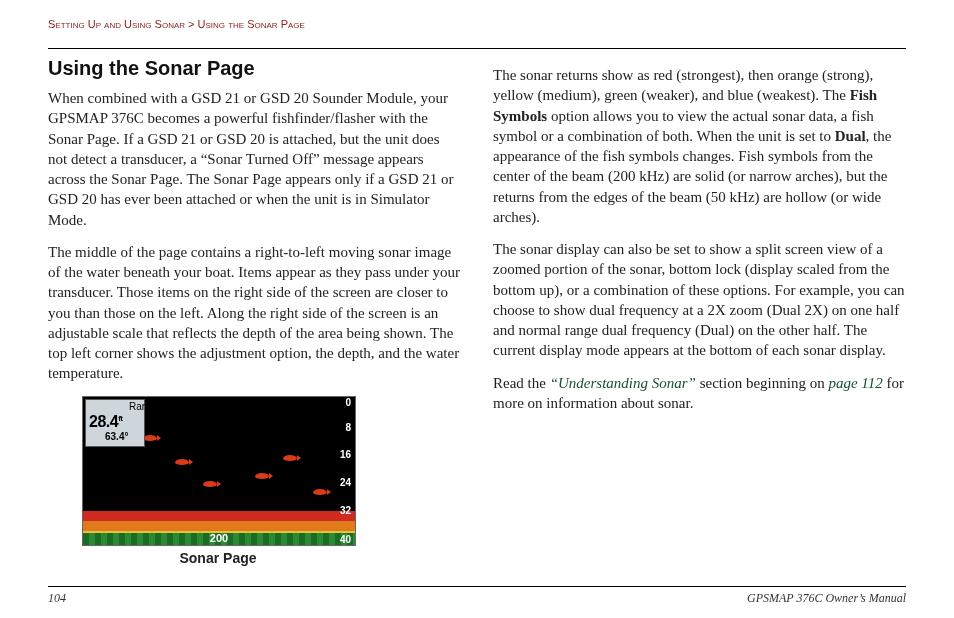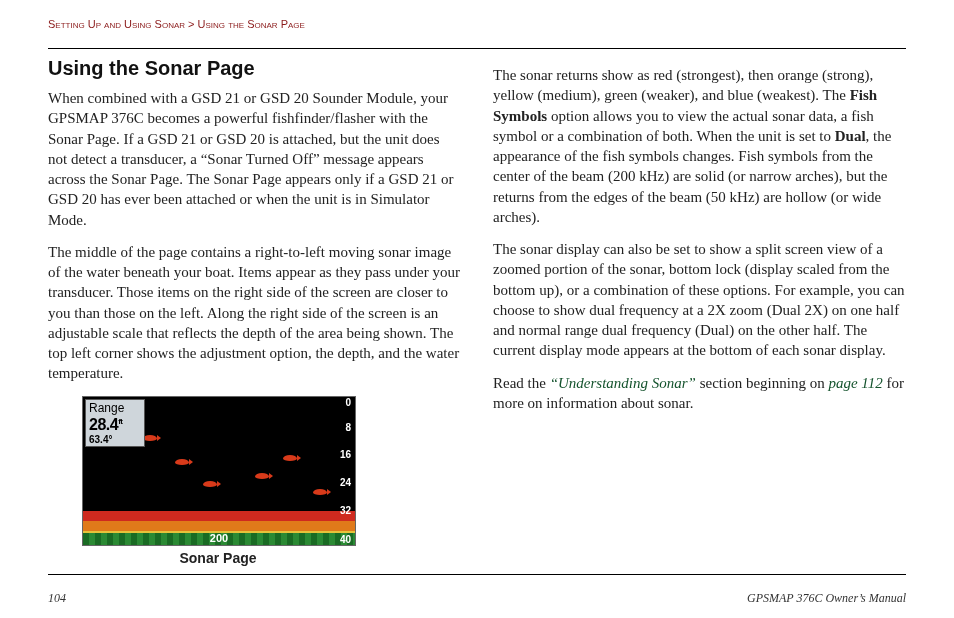--- a/index.html
+++ b/index.html
@@ -65,24 +65,24 @@
     left: 2px;
     width: 58px;
     height: 46px;
     background: #cfd6db;
     border: 1px solid #555;
     font-family: Arial, Helvetica, sans-serif;
     font-size: 10px;
     color: #000;
     z-index: 3;
   }
-  .sonar-readout .r1 { font-size: 12px; padding: 1px 3px 0 3px; }
+  .sonar-readout .r1 { font-size: 10px; padding: 1px 3px 0 3px; margin-left: 40px; }
   .sonar-readout .r2 { font-size: 16px; font-weight: bold; padding: 0 3px; line-height: 14px; letter-spacing: -0.5px; }
   .sonar-readout .r2 sup { font-size: 8px; }
-  .sonar-readout .r3 { font-size: 10px; font-weight: bold; padding: 2px 3px; }
+  .sonar-readout .r3 { font-size: 10px; font-weight: bold; padding: 2px 19px; }
   .scale {
     position: absolute;
     right: 4px;
     width: 14px;
     text-align: right;
     color: #fff;
     font-family: Arial, Helvetica, sans-serif;
     font-size: 10px;
     font-weight: bold;
     z-index: 3;
@@ -126,21 +126,21 @@
     font-size: 14px;
     font-weight: bold;
     text-align: center;
     width: 272px;
     margin-top: 4px;
   }
   .footer {
     position: absolute;
     left: 48px; right: 48px; bottom: 12px;
     border-top: 1px solid #000;
-    padding-top: 16px;
+    padding-top: 4px;
     font-family: "Times New Roman", serif;
     font-style: italic;
     font-size: 12px;
     color: #333;
     display: flex;
     justify-content: space-between;
   }
 </style>
 </head>
 <body>

